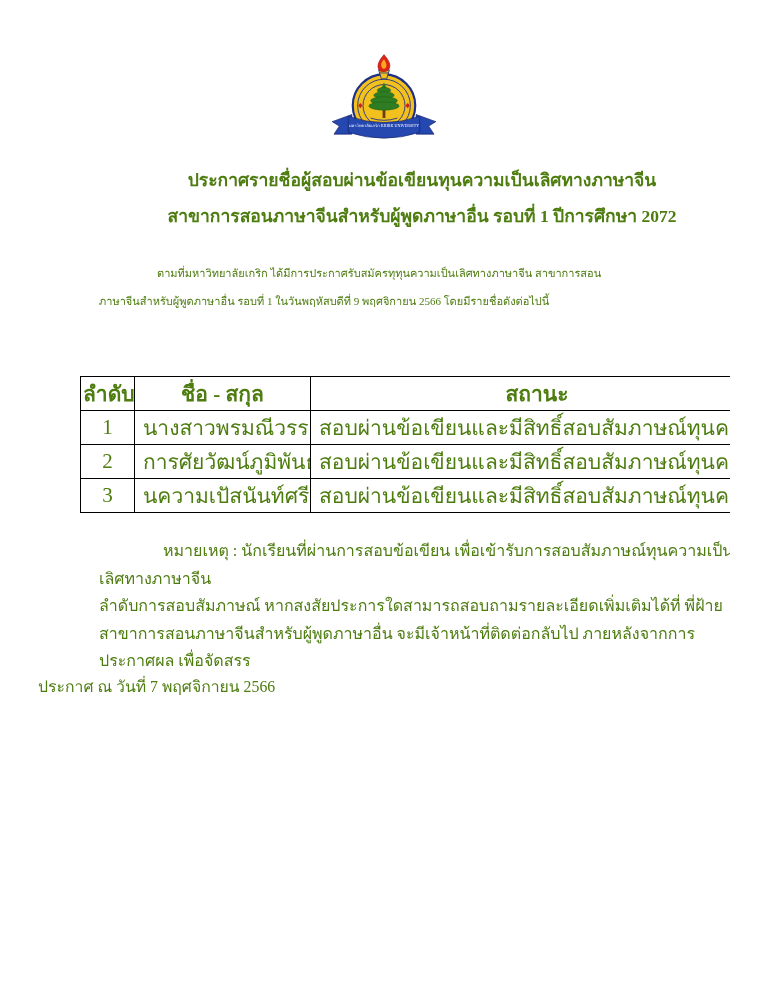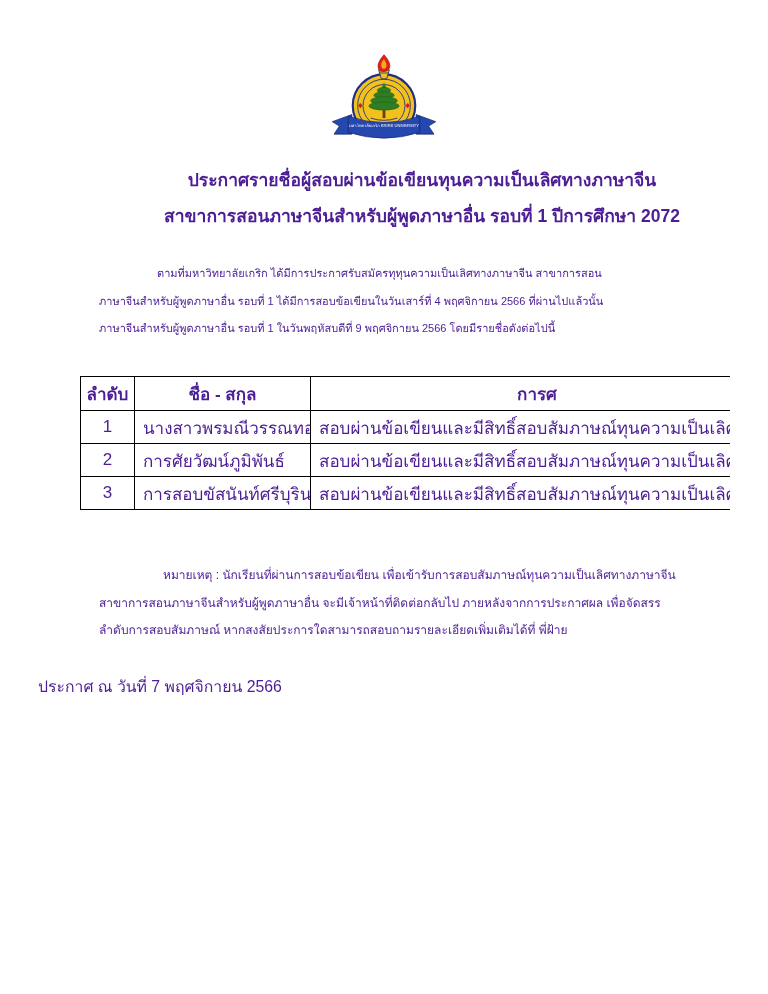--- a/index.html
+++ b/index.html
@@ -1,48 +1,48 @@
 <!DOCTYPE html>
 <html><head>
 <meta charset="utf-8">
 <style>
   html,body{margin:0;padding:0;background:#ffffff;}
   .page{
     position:relative;width:692px;height:994px;background:#ffffff;
-    font-family:Liberation Sans, sans-serif;color:#4c1d95;overflow:hidden;margin:0 auto;
+    font-family:Liberation Serif, serif;color:#4d7c0f;overflow:hidden;margin:0 auto;
   }
   
   .logo{position:absolute;top:52px;left:50%;transform:translateX(-50%);}
   
   .title-block{
     position:absolute;top:162px;left:0;width:768px;text-align:center;
     font-size:17.5px;font-weight:bold;line-height:36px;
   }
   
   .body-block{
     position:absolute;top:260px;left:61px;width:647px;
     font-size:11px;line-height:27.6px;
   }
   .indent{text-indent:58px;}
   
   table.results{
     position:absolute;top:376px;left:42px;width:684px;
-    border-collapse:collapse;font-size:17px;table-layout:fixed;
+    border-collapse:collapse;font-size:21px;table-layout:fixed;
   }
   .results th,.results td{border:1.7px solid #000;padding:0 8px;overflow:hidden;white-space:nowrap;}
   .results th{height:33px;font-weight:bold;text-align:center;padding:0 2px;}
   .results td{height:32px;}
   .col-no{width:54px;}
   .col-name{width:176px;}
   .cell-no{text-align:center;}
   .name-wrap{display:flex;justify-content:flex-start;padding-right:10px;}
   
   .note-block{
-    position:absolute;top:562px;left:61px;width:647px;
-    font-size:12px;line-height:27.6px;
+    position:absolute;top:537px;left:61px;width:647px;
+    font-size:16px;line-height:27.6px;
   }
   .note-indent{text-indent:64px;}
   
   .date-line{
     position:absolute;top:674px;left:0;width:681px;text-align:left;font-size:15.8px;
   }
 </style>
 </head>
 <body>
 
@@ -88,35 +88,34 @@
     </svg>
   </div>
 
   <div class="title-block">
     <div>ประกาศรายชื่อผู้สอบผ่านข้อเขียนทุนความเป็นเลิศทางภาษาจีน</div>
     <div>สาขาการสอนภาษาจีนสำหรับผู้พูดภาษาอื่น รอบที่ 1 ปีการศึกษา 2072</div>
   </div>
 
   <div class="body-block">
     <div class="indent">ตามที่มหาวิทยาลัยเกริก ได้มีการประกาศรับสมัครทุทุนความเป็นเลิศทางภาษาจีน สาขาการสอน</div>
-    <div>ภาษาจีนสำหรับผู้พูดภาษาอื่น รอบที่ 1  ได้มีการสอบข้อเขียนในวันเสาร์ที่ 4 พฤศจิกายน 2566 ที่ผ่านไปแล้วนั้น</div>
     <div>ภาษาจีนสำหรับผู้พูดภาษาอื่น รอบที่ 1 ในวันพฤหัสบดีที่ 9 พฤศจิกายน 2566 โดยมีรายชื่อดังต่อไปนี้</div>
   </div>
 
   <table class="results">
     <colgroup>
       <col class="col-no">
         <col class="col-name">
         <col>
     </colgroup>
     <thead>
       <tr>
         <th>ลำดับ</th>
         <th>ชื่อ - สกุล</th>
-        <th>การศ</th>
+        <th>สถานะ</th>
       </tr>
     </thead>
     <tbody>
       <tr>
         <td class="cell-no">1</td>
         <td>
           <div class="name-wrap">
             <span>นางสาวพรมณี</span>
             <span>วรรณทอง</span>
           </div>
@@ -130,30 +129,30 @@
             <span>การศัยวัฒน์</span>
             <span>ภูมิพันธ์</span>
           </div>
         </td>
         <td>สอบผ่านข้อเขียนและมีสิทธิ์สอบสัมภาษณ์ทุนความเป็นเลิศฯ สาขาการสอนภาษาจีนฯ</td>
       </tr>
       <tr>
         <td class="cell-no">3</td>
         <td>
           <div class="name-wrap">
-            <span>การสอบขัสนันท์</span>
+            <span>นความเปัสนันท์</span>
             <span>ศรีบุรินทร์</span>
           </div>
         </td>
         <td>สอบผ่านข้อเขียนและมีสิทธิ์สอบสัมภาษณ์ทุนความเป็นเลิศฯ สาขาการสอนภาษาจีนฯ</td>
       </tr>
     </tbody>
   </table>
 
   <div class="note-block">
     <div class="note-indent">หมายเหตุ : นักเรียนที่ผ่านการสอบข้อเขียน  เพื่อเข้ารับการสอบสัมภาษณ์ทุนความเป็นเลิศทางภาษาจีน</div>
+    <div>ลำดับการสอบสัมภาษณ์ หากสงสัยประการใดสามารถสอบถามรายละเอียดเพิ่มเติมได้ที่ พี่ฝ้าย</div>
     <div>สาขาการสอนภาษาจีนสำหรับผู้พูดภาษาอื่น จะมีเจ้าหน้าที่ติดต่อกลับไป ภายหลังจากการประกาศผล เพื่อจัดสรร</div>
-    <div>ลำดับการสอบสัมภาษณ์ หากสงสัยประการใดสามารถสอบถามรายละเอียดเพิ่มเติมได้ที่ พี่ฝ้าย</div>
   </div>
 
   <div class="date-line">ประกาศ ณ วันที่ 7 พฤศจิกายน 2566</div>
 
 </div>
 
 </body></html>

